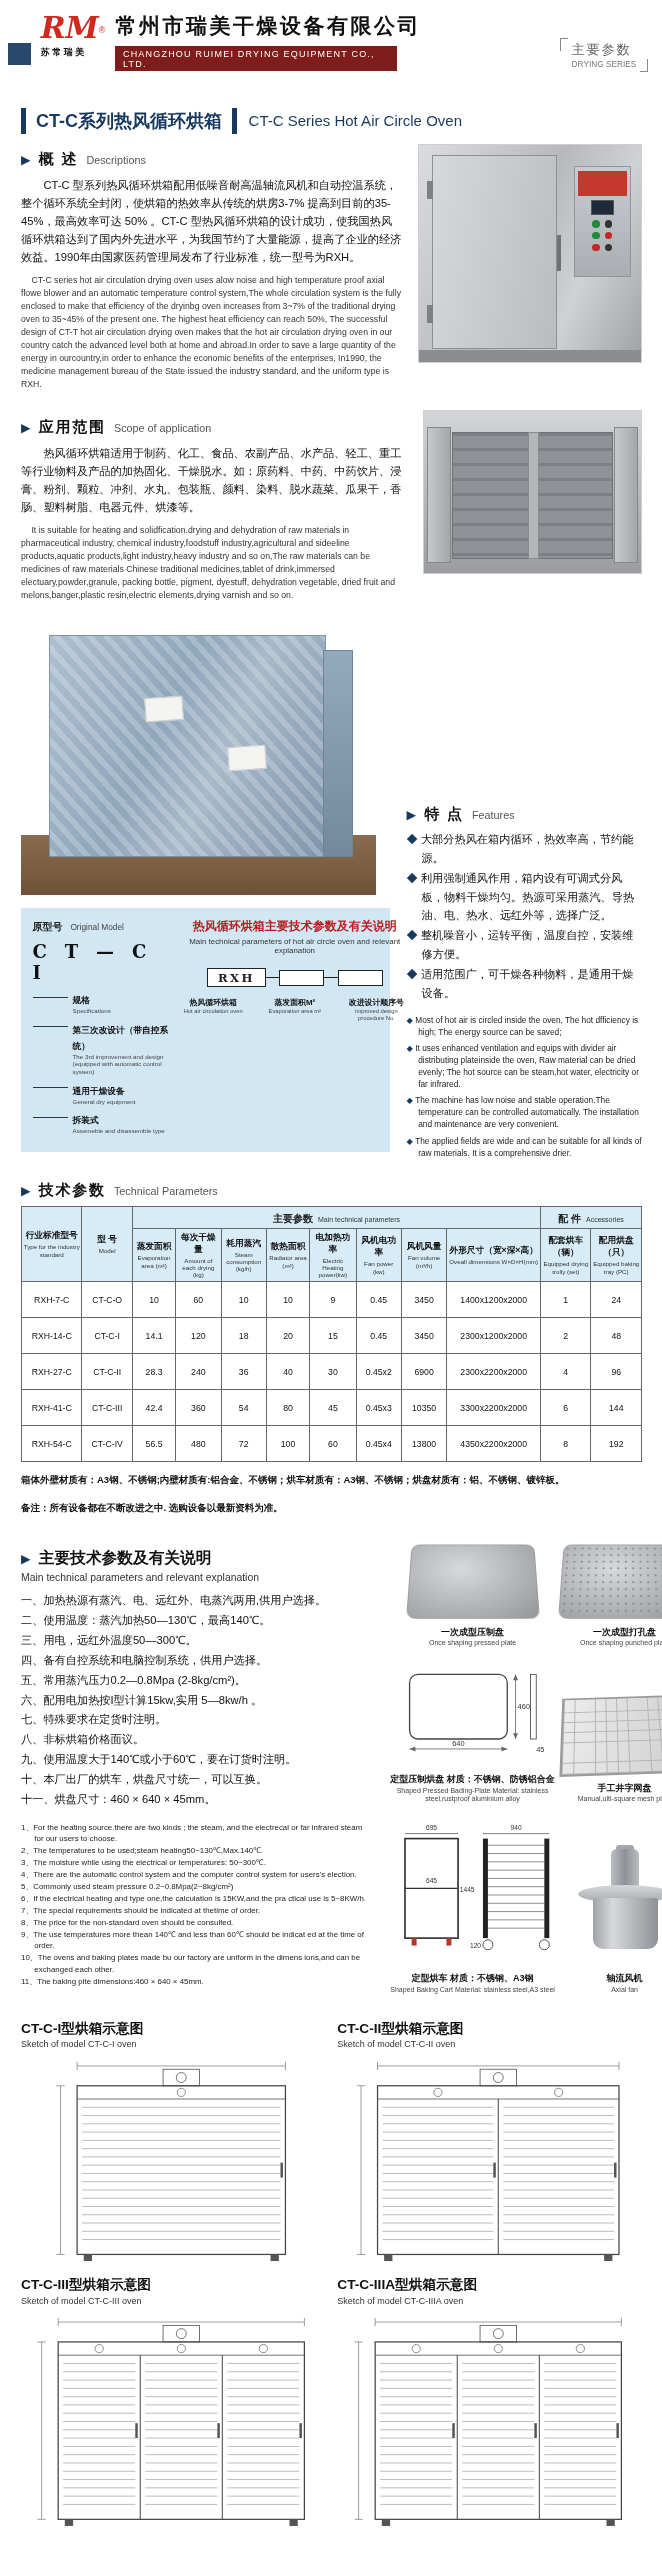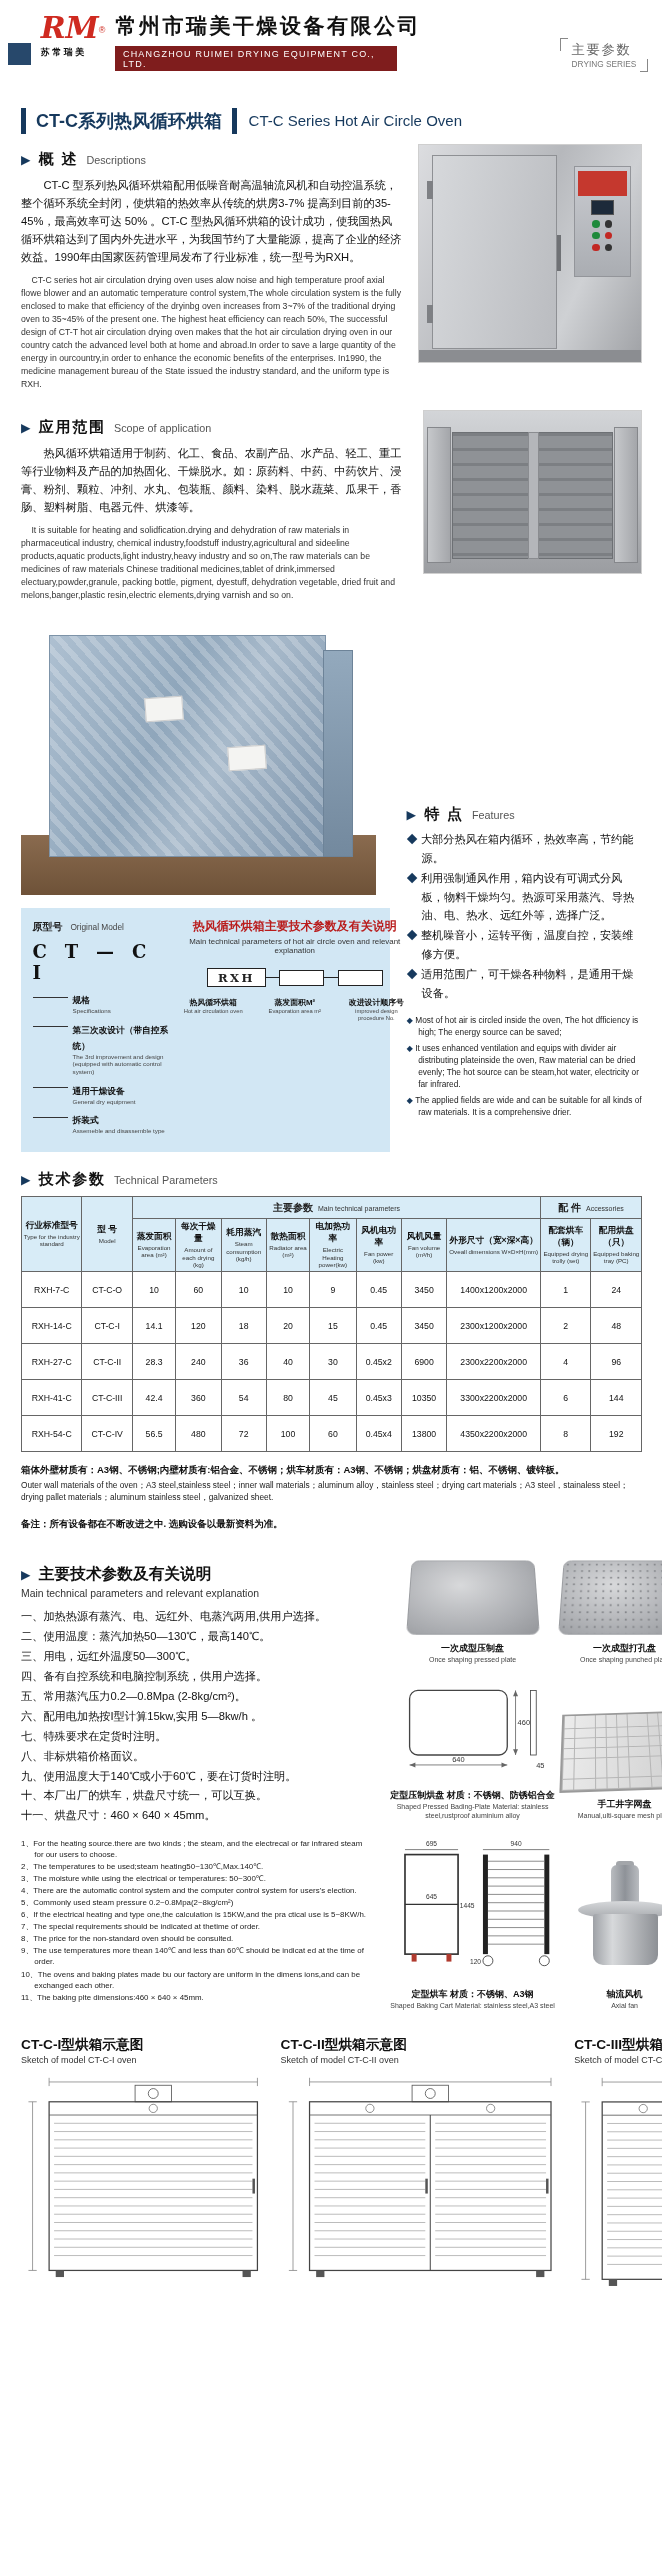--- a/index.html
+++ b/index.html
@@ -125,21 +125,21 @@
        linear-gradient(100deg,#ececec,#cfcfcf);
      transform:perspective(348px) rotateX(22deg) rotate(-2deg);}
   .fanp{width:124px;height:121px;position:relative;margin:0 auto;}
   .fan-motor{position:absolute;left:48px;top:3.3px;width:28px;height:40px;border-radius:5.8px 5.8px 2.5px 2.5px;background:linear-gradient(90deg,#b9bcc0,#8e9298 50%,#b9bcc0);}
   .fan-cap{position:absolute;left:53px;top:0;width:18px;height:6.6px;border-radius:3.3px;background:#a3a6aa;}
   .fan-disc{position:absolute;left:15px;top:40px;width:94px;height:18px;border-radius:50%;background:linear-gradient(#d6d8da,#a6a9ad);}
   .fan-drum{position:absolute;left:30px;top:53px;width:65px;height:51px;border-radius:3.3px 3.3px 10px 10px;background:linear-gradient(90deg,#9ea1a6,#d7d9db 30%,#8d9095);}
   svg text{font-family:"Liberation Sans",sans-serif;}
 
   
-  .sk-grid{display:grid;grid-template-columns:1fr 1fr 1fr 1fr;column-gap:11.6px;row-gap:5px;padding:0 21px;margin-top:25px;}
+  .sk-grid{display:grid;grid-template-columns:1fr 1fr;column-gap:11.6px;row-gap:5px;padding:0 21px;margin-top:25px;}
   .sk-cell{}
   .sk-head-cn{font-size:13.7px;font-weight:bold;color:#111;}
   .sk-head-en{font-size:9px;color:#333;margin:1.7px 0 6.6px 0;}
   .sk-fig{display:flex;justify-content:center;align-items:flex-start;}
 </style>
 </head>
 <body>
 
 <div class="page">
 
@@ -286,20 +286,21 @@
       </div>
       <div id="features-cn">
           <div class="feat-cn-item"><span class="fmark">◆</span> 大部分热风在箱内循环，热效率高，节约能源。</div>
           <div class="feat-cn-item"><span class="fmark">◆</span> 利用强制通风作用，箱内设有可调式分风板，物料干燥均匀。热源可采用蒸汽、导热油、电、热水、远红外等，选择广泛。</div>
           <div class="feat-cn-item"><span class="fmark">◆</span> 整机噪音小，运转平衡，温度自控，安装维修方便。</div>
           <div class="feat-cn-item"><span class="fmark">◆</span> 适用范围广，可干燥各种物料，是通用干燥设备。</div>
         </div>
       <div id="features-en" style="margin-top:11.6px;">
           <div class="feat-en-item"><span class="fmark">◆</span> Most of hot air is circled inside the oven, The hot dfficiency is high; The energy source can be saved;</div>
           <div class="feat-en-item"><span class="fmark">◆</span> It uses enhanced ventilation and equips with divider air distributing plateinside the oven, Raw material can be dried evenly; The hot source can be steam,hot water, electricity or far infrared.</div>
+          <div class="feat-en-item"><span class="fmark">◆</span> The machine has low noise and stable operation.The temperature can be controlled automatically. The installation and maintenance are very convenient.</div>
           <div class="feat-en-item"><span class="fmark">◆</span> The applied fields are wide and can be suitable for all kinds of raw materials. It is a comprehensive drier.</div>
         </div>
     </div>
   </div>
 
   <div style="padding:0 21px;margin-top:18px;">
     <div class="sec-head">
       <span class="tri">▶</span>
       <span class="sh-cn">技术参数</span>
       <span class="sh-en">Technical Parameters</span>
@@ -443,21 +444,20 @@
           <td>60</td>
           <td>0.45x4</td>
           <td>13800</td>
           <td>4350x2200x2000</td>
           <td>8</td>
           <td>192</td>
         </tr>
       </tbody>
     </table>
   <div class="tbl-note-cn">箱体外壁材质有：A3钢、不锈钢;内壁材质有:铝合金、不锈钢；烘车材质有：A3钢、不锈钢；烘盘材质有：铝、不锈钢、镀锌板。</div>
-  <div class="tbl-note-en">Outer wall materials of the oven；A3 steel,stainless steel；inner wall materials；aluminum alloy，stainless steel；drying cart materials；A3 steel，stainaless steel；drying pallet materials；aluminum stainless steel，galvanized sheet.</div>
   <div class="tbl-remark">备注：所有设备都在不断改进之中. 选购设备以最新资料为准。</div>
 
   <div class="row" style="margin-top:21.5px;">
     <div style="width:352px;flex:none;">
       <div class="sec-head" style="margin-bottom:1.7px;">
         <span class="tri">▶</span>
         <span class="exp-head-cn">主要技术参数及有关说明</span>
       </div>
       <div class="exp-head-en">Main technical parameters and relevant explanation</div>
       <div id="exp-cn">

